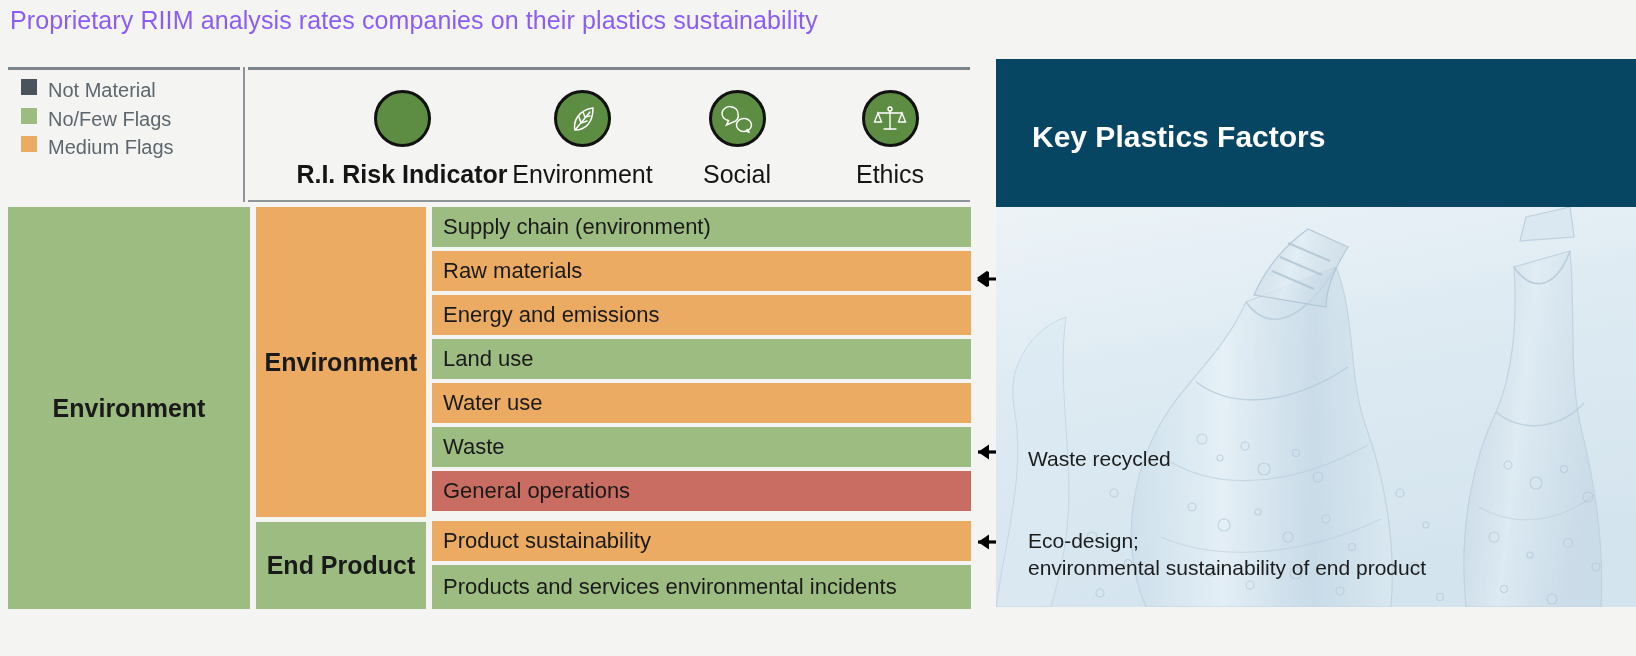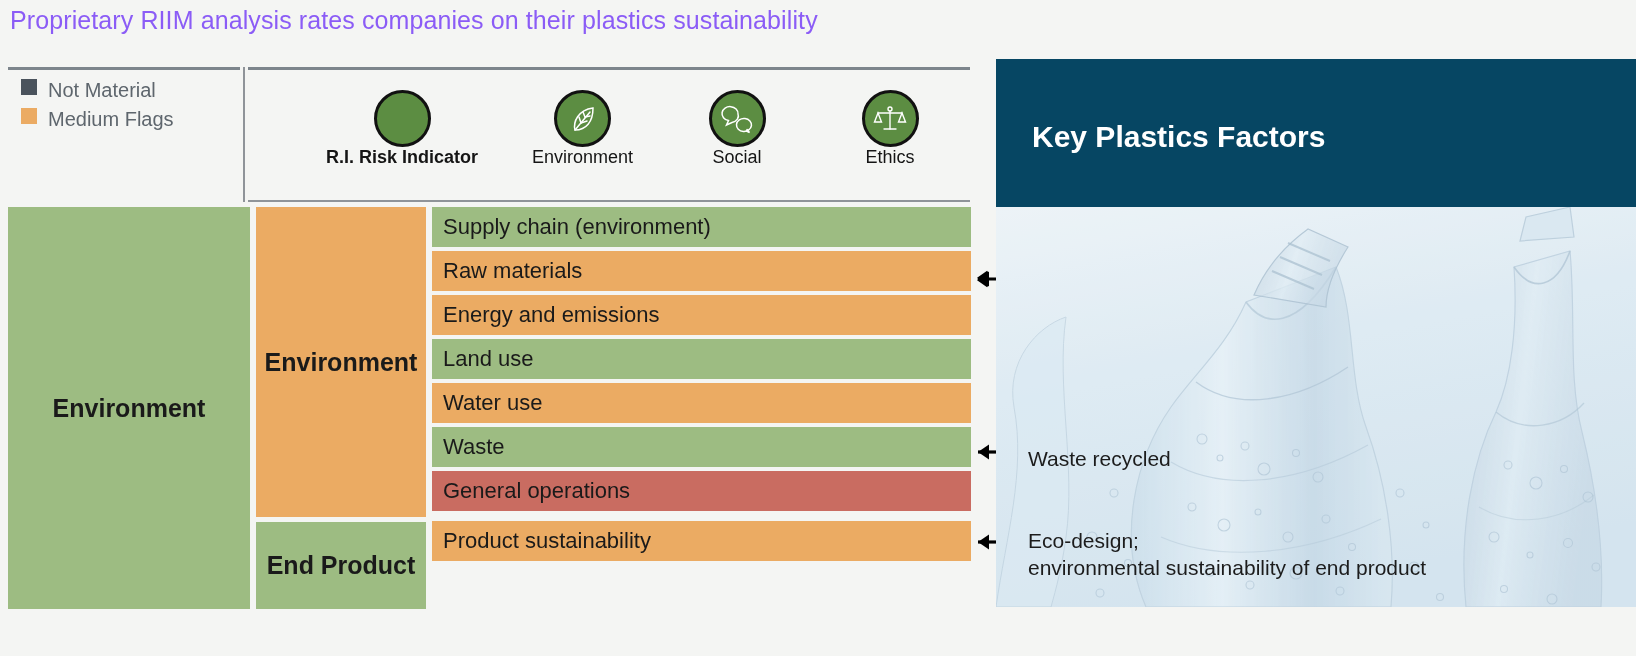--- a/index.html
+++ b/index.html
@@ -101,21 +101,22 @@
     background: #5c8d42;
     border: 3px solid #111111;
     box-shadow: 0 0 0 2.5px #f4f5f3;
     display: flex;
     align-items: center;
     justify-content: center;
     box-sizing: border-box;
   }
   .icon-badge.plain { background: #5c8d42; }
   .icon-caption {
-    font-size: 18px;
+    margin-top: 13px;
+    font-size: 25px;
     color: #151515;
     white-space: nowrap;
   }
   .icon-caption.bold { font-weight: bold; }
 
   
   #treemap {
     position: absolute;
     left: 8px;
     top: 145px;
@@ -202,20 +203,24 @@
 <body>
 
 <div id="page-title">Proprietary RIIM analysis rates companies on their plastics sustainability</div>
 
 <div id="left-panel">
 
   <div id="legend">
     <div class="legend-row">
       <span class="legend-swatch" style="background:#4a535c"></span>
       <span class="legend-label">Not Material</span>
+    </div>
+    <div class="legend-row">
+      <span class="legend-swatch" style="background:#9dbc82"></span>
+      <span class="legend-label">No/Few Flags</span>
     </div>
     <div class="legend-row">
       <span class="legend-swatch" style="background:#ebab63"></span>
       <span class="legend-label">Medium Flags</span>
     </div>
   </div>
 
   <div id="legend-divider"></div>
 
   <div id="icon-strip">
@@ -295,20 +300,23 @@
       <span class="tm-label">Water use</span>
     </div>
     <div class="tm-cell level3" style="left:424px; top:220px; width:539px; height:40px; background:#9dbc82;">
       <span class="tm-label">Waste</span>
     </div>
     <div class="tm-cell level3" style="left:424px; top:264px; width:539px; height:40px; background:#c96c61;">
       <span class="tm-label">General operations</span>
     </div>
     <div class="tm-cell level3" style="left:424px; top:314px; width:539px; height:40px; background:#ebab63;">
       <span class="tm-label">Product sustainability</span>
+    </div>
+    <div class="tm-cell level3" style="left:424px; top:358px; width:539px; height:44px; background:#9dbc82;">
+      <span class="tm-label">Products and services environmental incidents</span>
     </div>
   </div>
 </div>
 
 <svg class="arrow" style="left:968px; top:268px;">
   <path d="M34 11 L10 11 M10 11 L20 4 M10 11 L20 18 Z" stroke="#000000" stroke-width="3.2" fill="none"></path>
   <path d="M10 11 L21 3.5 L21 18.5 Z" fill="#000000"></path>
 </svg>
 <svg class="arrow" style="left:968px; top:441px;">
   <path d="M34 11 L10 11" stroke="#000000" stroke-width="3.2" fill="none"></path>

